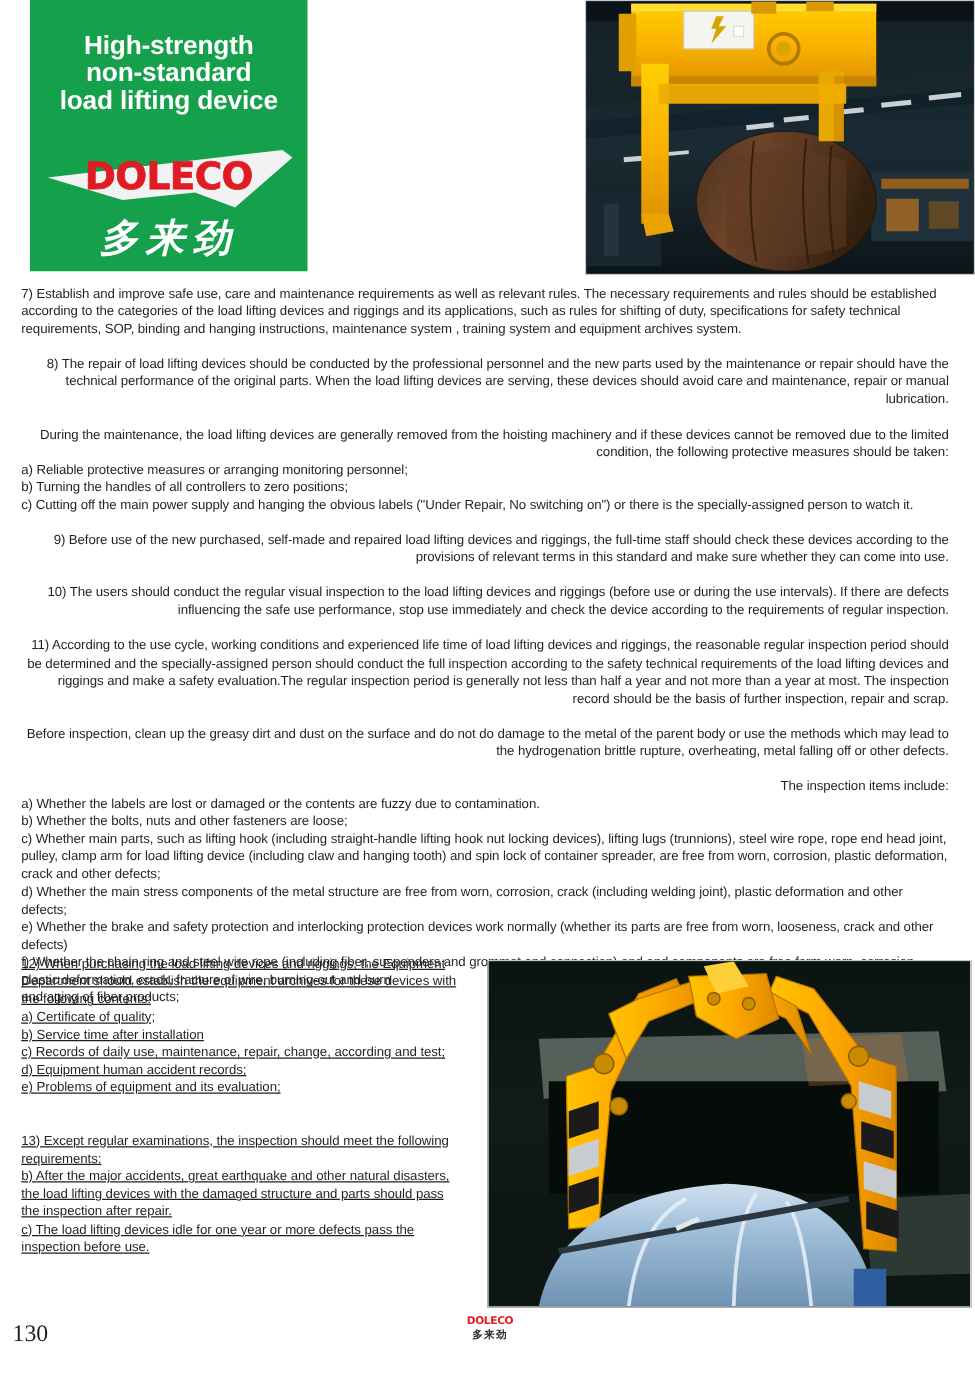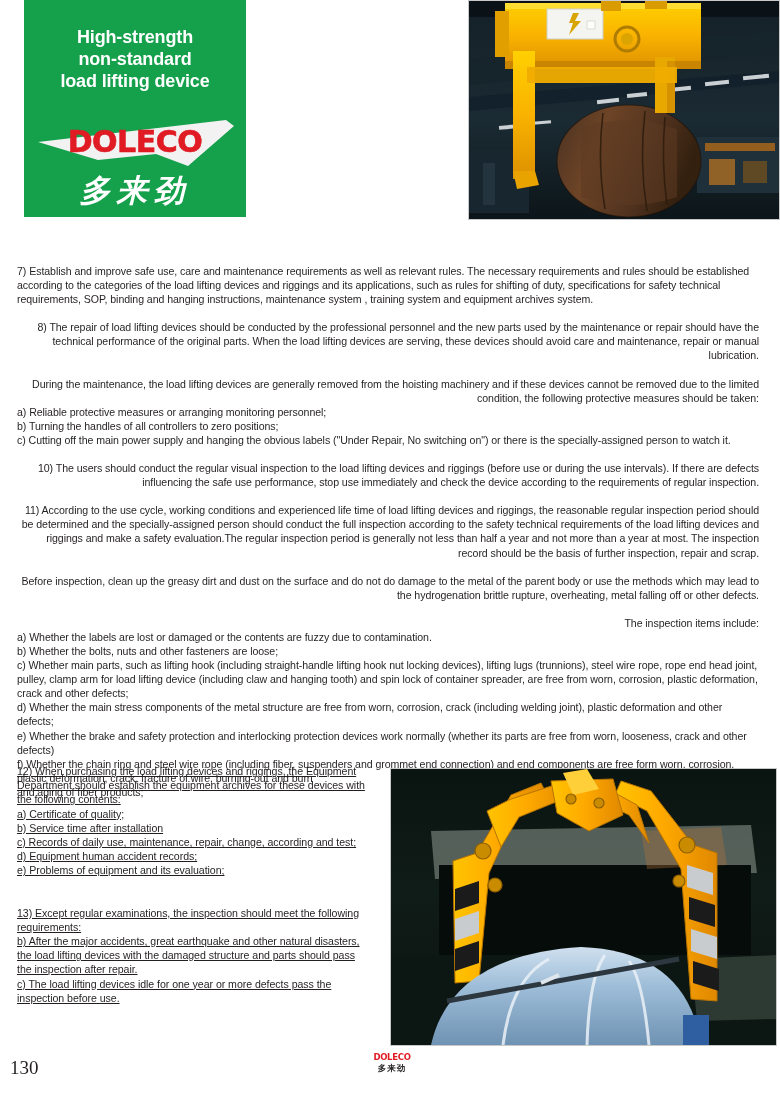--- a/index.html
+++ b/index.html
@@ -27,21 +27,21 @@
     width: 222px;
     height: 217px;
     background: #15a04b;
     box-sizing: border-box;
     padding-top: 26px;
   }
   .promo-lines {
     text-align: center;
     color: #ffffff;
     font-weight: bold;
-    font-size: 18px;
+    font-size: 21px;
     line-height: 22px;
     letter-spacing: -0.15px;
   }
   .promo-lines div { white-space: nowrap; }
 
   
   .logo-wrap {
     position: relative;
     width: 222px;
     height: 110px;
@@ -105,21 +105,20 @@
   
   .body-text {
     position: absolute;
     left: 17px;
     top: 228px;
     width: 742px;
     font-size: 10.6px;
     line-height: 14.1px;
     color: #231f20;
     letter-spacing: -0.07px;
-    margin-top: 36px;
   }
   .body-text p {
     margin: 0 0 0 0;
   }
   .body-text p.gap { margin-top: 14px; text-align: right; }
 
   .lower-col {
     position: absolute;
     left: 17px;
     top: 764px;
@@ -264,20 +263,21 @@
     </svg>
   </div>
 
   <div class="body-text">
     <p>7) Establish and improve safe use, care and maintenance requirements as well as relevant rules. The necessary requirements and rules should be established according to the categories of the load lifting devices and riggings and its applications, such as rules for shifting of duty, specifications for safety technical requirements, SOP, binding and hanging instructions, maintenance system , training system and equipment archives system.</p>
     <p class="gap">8) The repair of load lifting devices should be conducted by the professional personnel and the new parts used by the maintenance or repair should have the technical performance of the original parts. When the load lifting devices are serving, these devices should avoid care and maintenance, repair or manual lubrication.</p>
     <p class="gap">During the maintenance, the load lifting devices are generally removed from the hoisting machinery and if these devices cannot be removed due to the limited condition, the following protective measures should be taken:</p>
     <p>a) Reliable protective measures or arranging monitoring personnel;</p>
     <p>b) Turning the handles of all controllers to zero positions;</p>
     <p>c) Cutting off the main power supply and hanging the obvious labels ("Under Repair, No switching on") or there is the specially-assigned person to watch it.</p>
+    <p class="gap">9) Before use of the new purchased, self-made and repaired load lifting devices and riggings, the full-time staff should check these devices according to the provisions of relevant terms in this standard and make sure whether they can come into use.</p>
     <p class="gap">10) The users should conduct the regular visual inspection to the load lifting devices and riggings (before use or during the use intervals). If there are defects influencing the safe use performance, stop use immediately and check the device according to the requirements of regular inspection.</p>
     <p class="gap">11) According to the use cycle, working conditions and experienced life time of load lifting devices and riggings, the reasonable regular inspection period should be determined and the specially-assigned person should conduct the full inspection according to the safety technical requirements of the load lifting devices and riggings and make a safety evaluation.The regular inspection period is generally not less than half a year and not more than a year at most. The inspection record should be the basis of further inspection, repair and scrap.</p>
     <p class="gap">Before inspection, clean up the greasy dirt and dust on the surface and do not do damage to the metal of the parent body or use the methods which may lead to the hydrogenation brittle rupture, overheating, metal falling off or other defects.</p>
     <p class="gap">The inspection items include:</p>
     <p>a) Whether the labels are lost or damaged or the contents are fuzzy due to contamination.</p>
     <p>b) Whether the bolts, nuts and other fasteners are loose;</p>
     <p>c) Whether main parts, such as lifting hook (including  straight-handle lifting hook nut locking devices), lifting lugs (trunnions), steel wire rope, rope end head joint, pulley, clamp arm for load lifting device (including claw and hanging tooth) and spin lock  of container spreader, are free from worn, corrosion, plastic deformation, crack and other defects;</p>
     <p>d) Whether the main stress components of the metal structure are free from worn, corrosion, crack (including welding joint), plastic deformation and other defects;</p>
     <p>e) Whether the brake and safety protection and interlocking protection devices work normally (whether its parts are free from worn, looseness, crack and other defects)</p>
     <p>f) Whether the chain ring  and steel wire rope (including fiber, suspenders and grommet end connection) and end components are free form worn, corrosion, plastic deformation, crack, fracture of wire, burning-out and burn</p>

